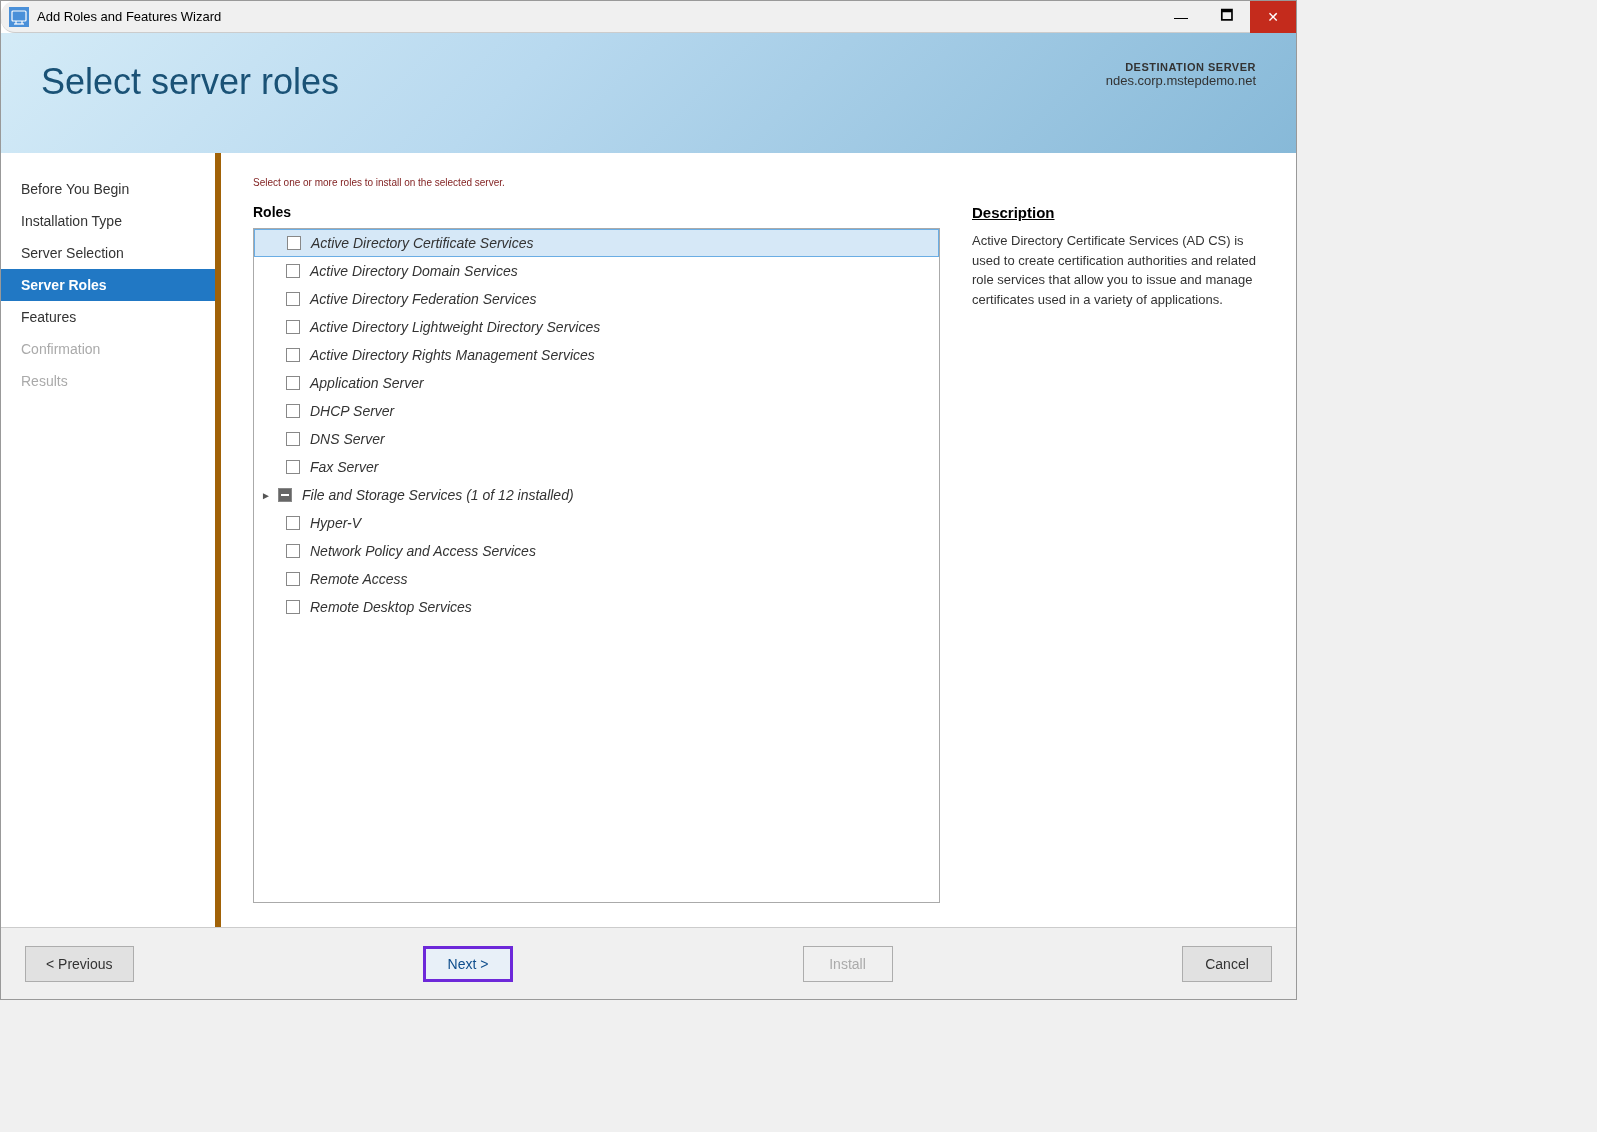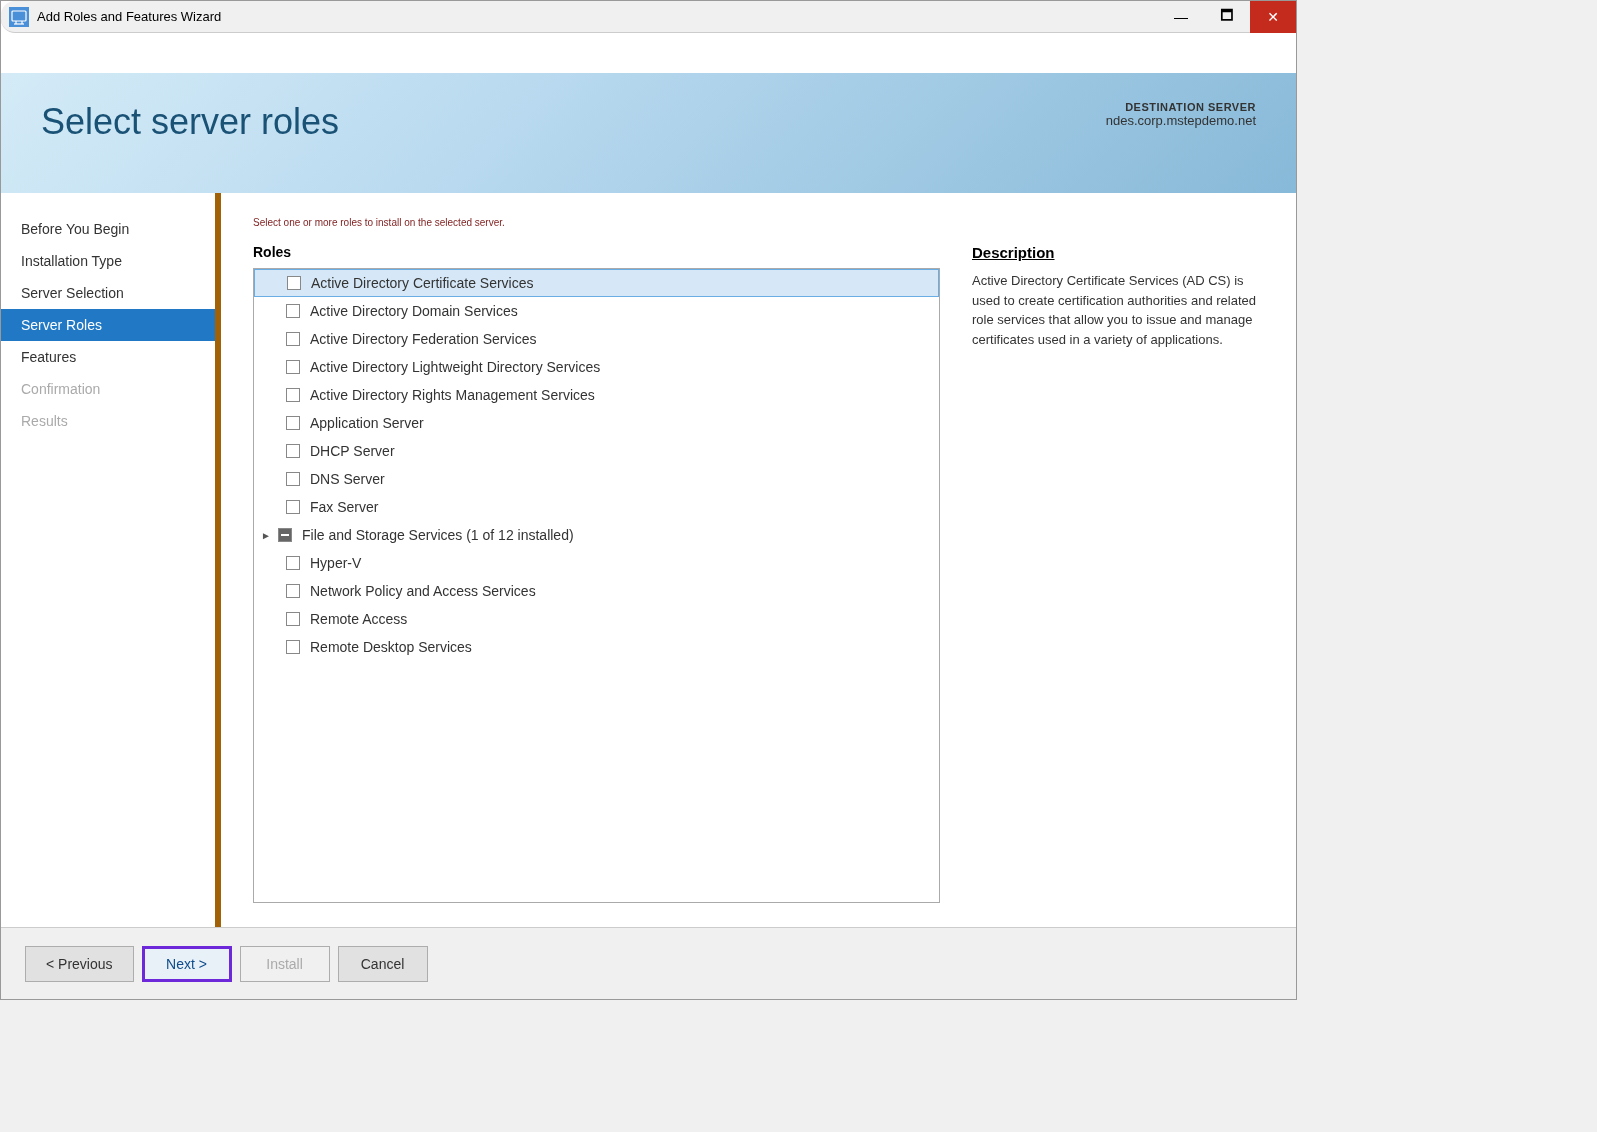--- a/index.html
+++ b/index.html
@@ -80,21 +80,20 @@
 
     
     .header {
       background: linear-gradient(135deg, #d4ebf7 0%, #b8d9ef 40%, #87b9d8 100%);
       padding: 28px 40px 24px 40px;
       display: flex;
       align-items: flex-start;
       justify-content: space-between;
       flex-shrink: 0;
       min-height: 120px;
-      margin-top: 40px;
     }
     .header-title {
       font-size: 36px;
       font-weight: 300;
       color: #1a5276;
     }
     .destination-server {
       text-align: right;
     }
     .destination-label {
@@ -126,21 +125,21 @@
     }
     .sidebar-item {
       padding: 8px 20px;
       font-size: 14px;
       color: #333;
       cursor: pointer;
     }
     .sidebar-item.active {
       background: #2178c4;
       color: #fff;
-      font-weight: 400;
+      font-weight: 700;
     }
     .sidebar-item.disabled {
       color: #aaa;
       cursor: default;
     }
 
     
     .content {
       flex: 1;
       padding: 24px 32px;
@@ -183,20 +182,21 @@
       overflow: hidden;
       display: flex;
       flex-direction: column;
       position: relative;
     }
 
     .roles-list {
       flex: 1;
       overflow-y: auto;
       overflow-x: hidden;
+      font-style: italic;
     }
 
     .roles-list::-webkit-scrollbar {
       width: 17px;
     }
     .roles-list::-webkit-scrollbar-track {
       background: #f0f0f0;
       border-left: 1px solid #ccc;
     }
     .roles-list::-webkit-scrollbar-thumb {
@@ -274,21 +274,21 @@
       line-height: 1.5;
     }
 
     
     .footer {
       background: #f0f0f0;
       border-top: 1px solid #ccc;
       height: 72px;
       display: flex;
       align-items: center;
-      justify-content: flex-start;
+      justify-content: space-between;
       padding: 0 24px;
       gap: 8px;
       flex-shrink: 0;
     }
 
     .footer-btn {
       height: 36px;
       padding: 0 20px;
       font-size: 14px;
       border: 1px solid #adadad;

